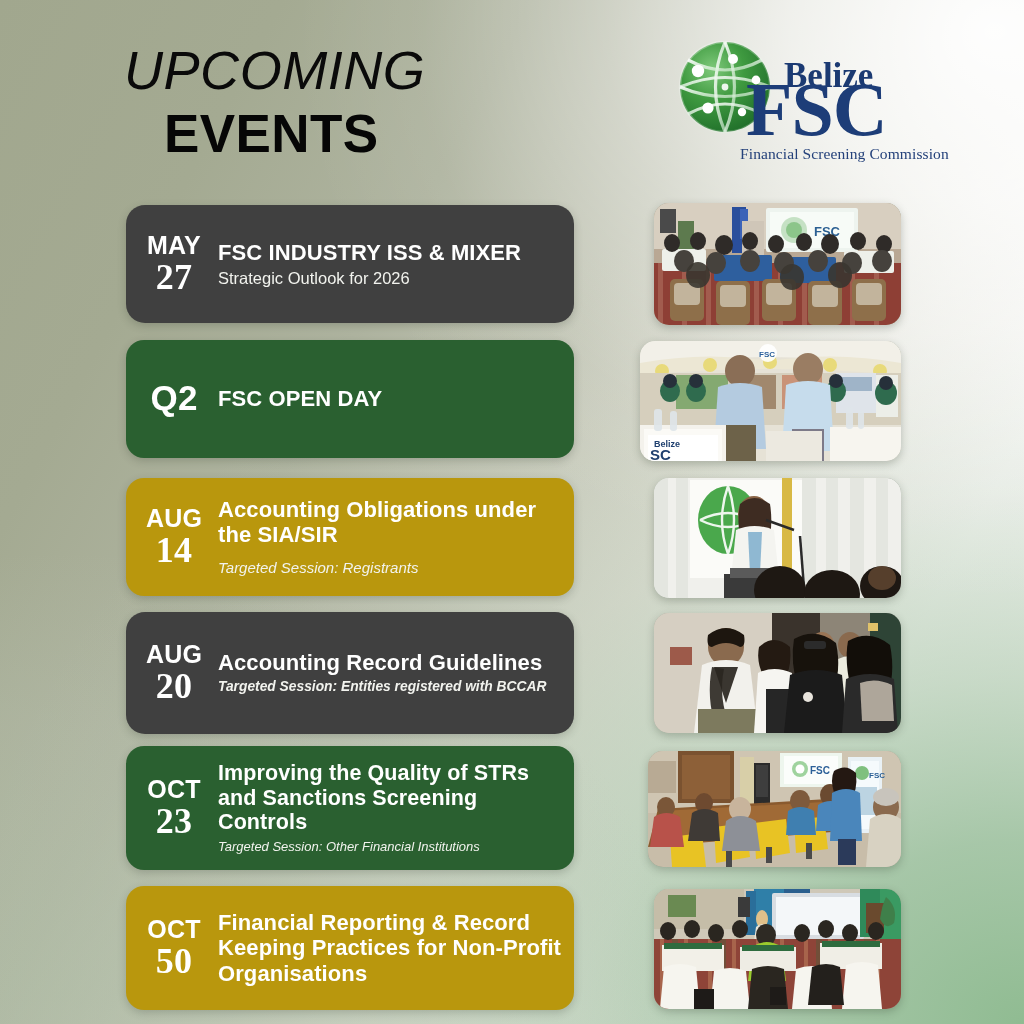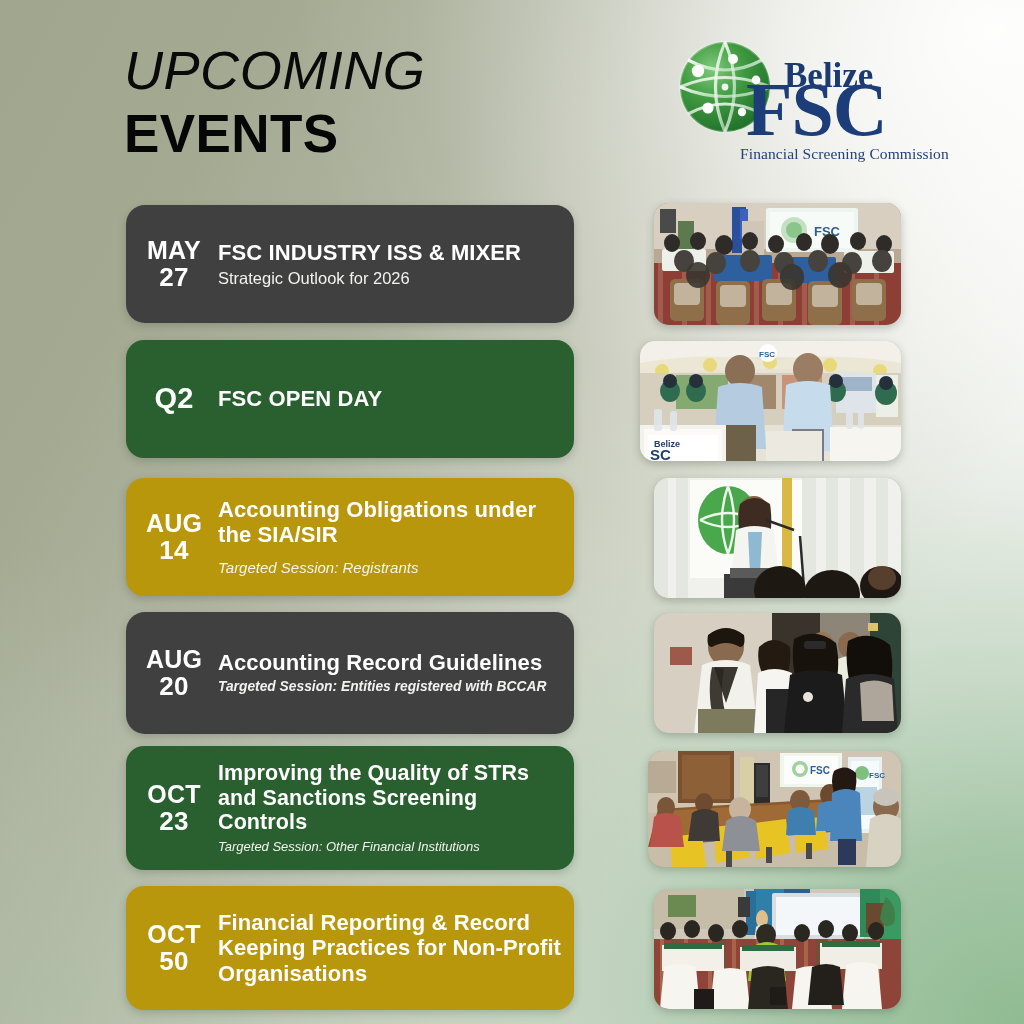--- a/index.html
+++ b/index.html
@@ -42,21 +42,21 @@
   
   #header { position:absolute; left:0; top:0; width:1024px; height:186px; }
   #title-block { position:absolute; left:124px; top:44px; }
   #t-upcoming {
     font-size:53px; font-style:italic; font-weight:400;
     letter-spacing:0.5px; color:#0a0a0a; line-height:1.03;
     transform:scaleX(1.02); transform-origin:left center;
   }
   #t-events {
     font-size:53px; font-weight:700; letter-spacing:0.4px;
-    color:#060606; line-height:1.1; margin-top:6px;
+    color:#060606; line-height:1.1; margin-top:6px;margin-left:40px;
   }
 
   
   #logo { position:absolute; left:672px; top:28px; width:240px; height:128px; }
   #logo-globe { position:absolute; left:0; top:6px; width:106px; height:106px; }
   #logo-belize {
     position:absolute; left:112px; top:28px;
     font-family:"Liberation Serif", serif; font-weight:700;
     font-size:35px; color:#1b3a72; letter-spacing:0px;
   }
@@ -83,22 +83,22 @@
   .card.navy  { background:#404040;border-radius:19px; }
   .card.green { background:#2a6030; }
   .card.gold  { background:#b9970d; }
 
   .date {
     width:88px; flex:0 0 88px; color:#ffffff; text-align:center;
     font-weight:700; line-height:1.04; letter-spacing:0.2px;
     margin-left:4px;
   }
   .date .m { display:block; font-size:25px; }
-  .date .d { display:block; font-size:26px; margin-top:1px; }
-  .date.single .m { font-size:29px; }
+  .date .d { display:block; font-size:36px; margin-top:1px;font-family:Liberation Serif, serif; }
+  .date.single .m { font-size:35px; }
 
   .txt { flex:1 1 auto; padding-right:2px; }
   .ttl {
     color:#ffffff; font-weight:700; line-height:1.14;
     letter-spacing:0.1px;
   }
   .sub { color:#f2f3ee; font-weight:400; line-height:1.2; margin-top:4px; }
   .sub.it { font-style:italic; }
 
   

